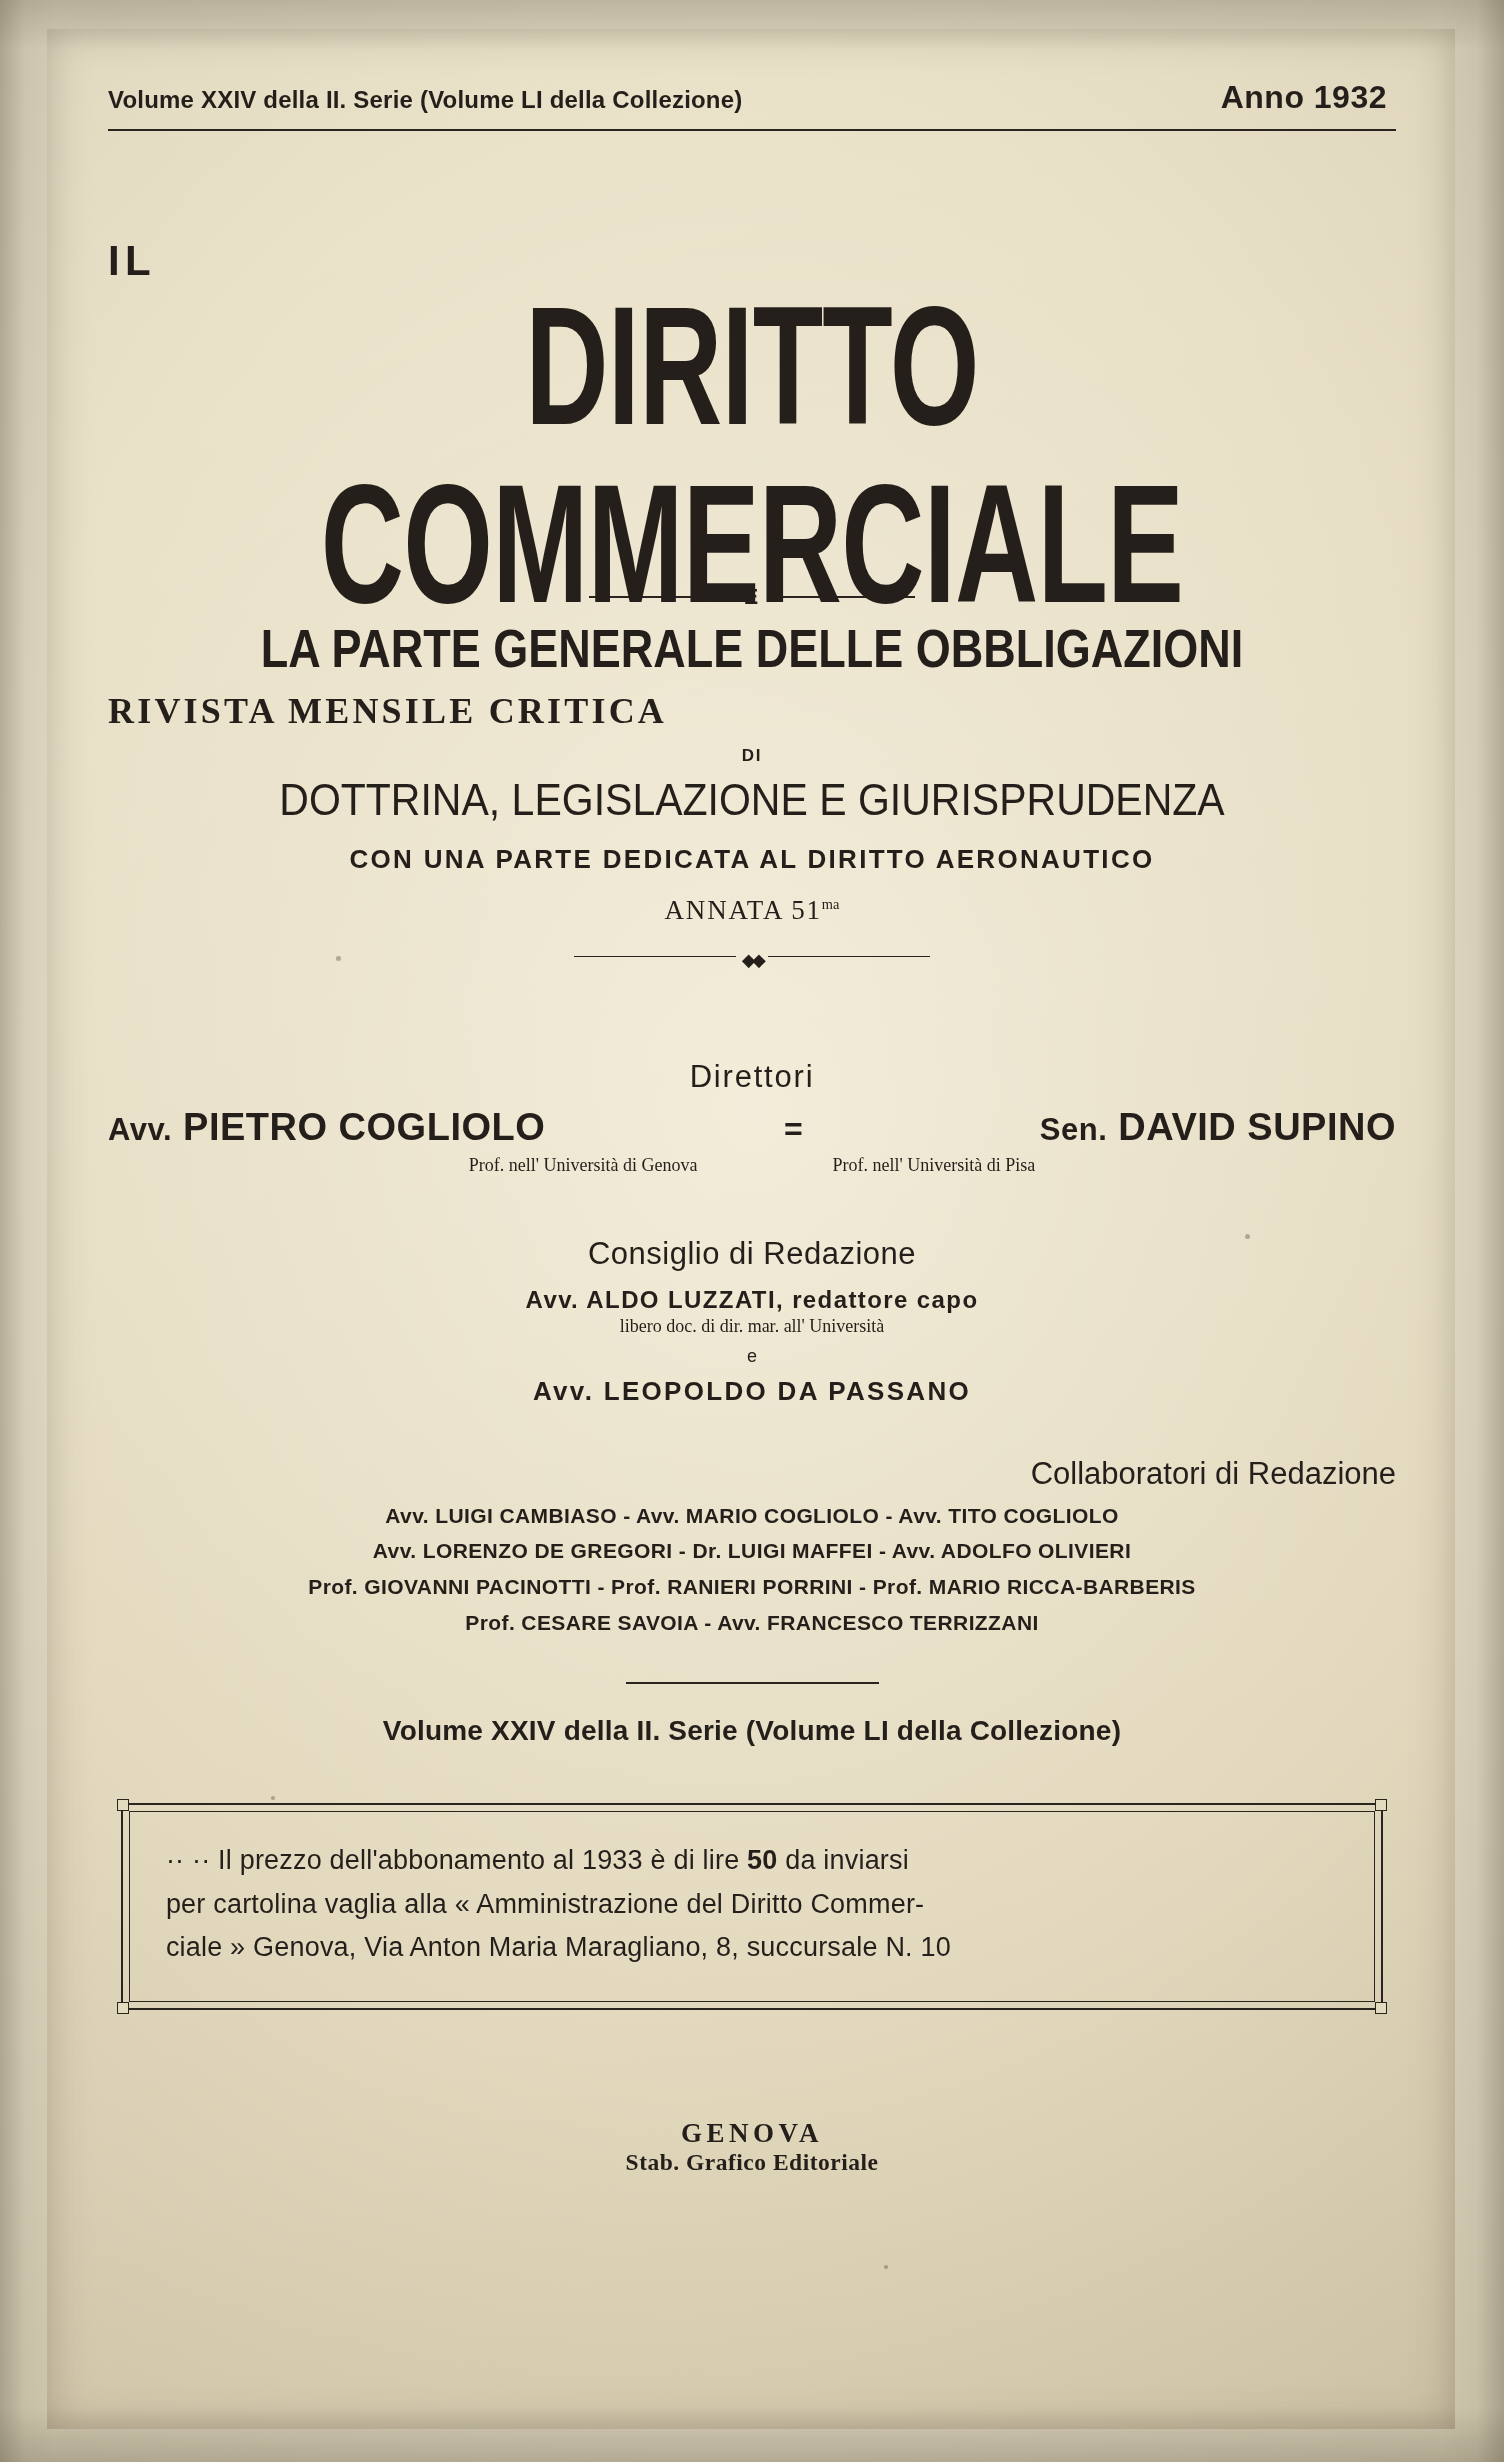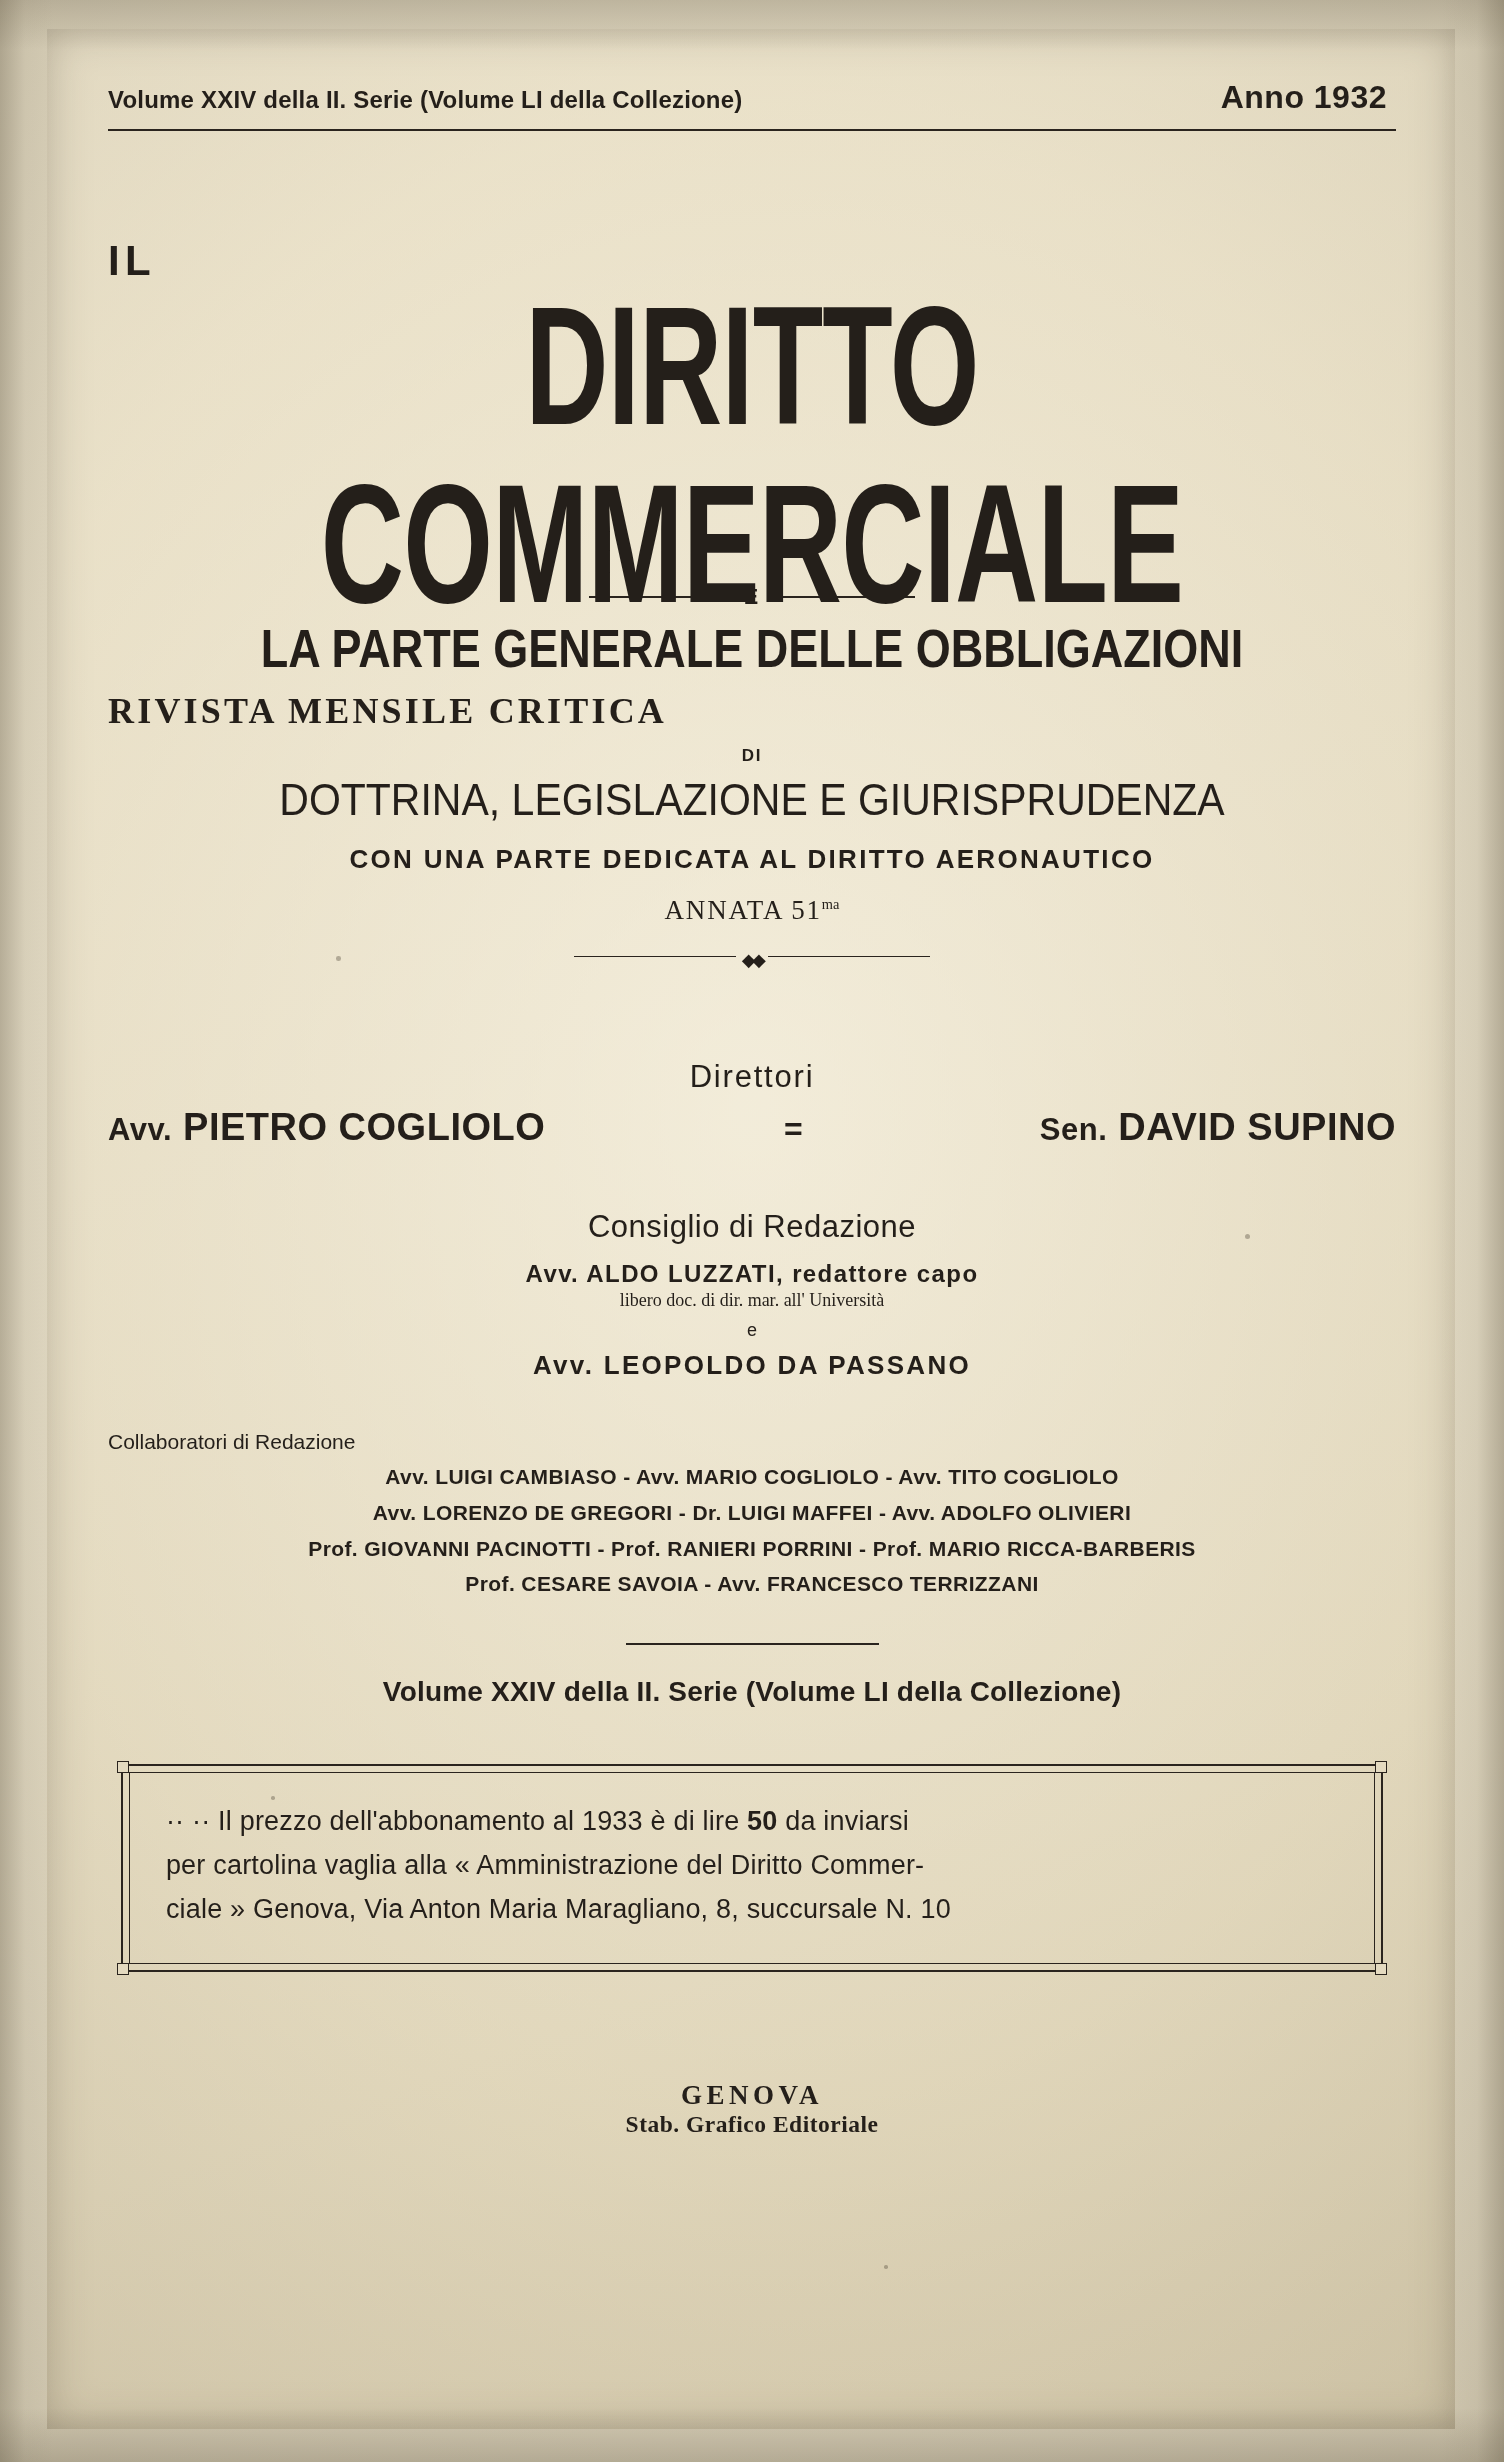--- a/index.html
+++ b/index.html
@@ -251,22 +251,22 @@
     margin-top: 9px;
   }
   .passano {
     text-align: center;
     font-size: 26px;
     font-weight: bold;
     letter-spacing: 2.3px;
     margin-top: 9px;
   }
   .collab-head {
-    text-align: left;
-    font-size: 21px;
+    text-align: right;
+    font-size: 31px;
     margin-top: 49px;
   }
   .collab-line {
     text-align: center;
     font-size: 21px;
     font-weight: bold;
     letter-spacing: 0.4px;
     margin-top: 11.7px;
   }
   .rule-mid {
@@ -372,20 +372,24 @@
       <span class="ln"></span>
       <span class="mid">◆◆</span>
       <span class="ln"></span>
     </div>
 
     <div class="direttori-label">Direttori</div>
     <div class="direttori-row">
       <span class="dir-name"><span class="small">Avv.</span> <span>PIETRO COGLIOLO</span></span>
       <span class="eq">=</span>
       <span class="dir-name"><span class="small">Sen.</span> <span>DAVID SUPINO</span></span>
+    </div>
+    <div class="dir-aff-row">
+      <span class="dir-aff">Prof. nell' Università di Genova</span>
+      <span class="dir-aff">Prof. nell' Università di Pisa</span>
     </div>
 
     <div class="section-head">Consiglio di Redazione</div>
     <div class="redattore">Avv. ALDO LUZZATI, redattore capo</div>
     <div class="redattore-aff">libero doc. di dir. mar. all' Università</div>
     <div class="little-e">e</div>
     <div class="passano">Avv. LEOPOLDO DA PASSANO</div>
 
     <div class="collab-head">Collaboratori di Redazione</div>
     <div class="collab-line">Avv. LUIGI CAMBIASO - Avv. MARIO COGLIOLO - Avv. TITO COGLIOLO</div>

